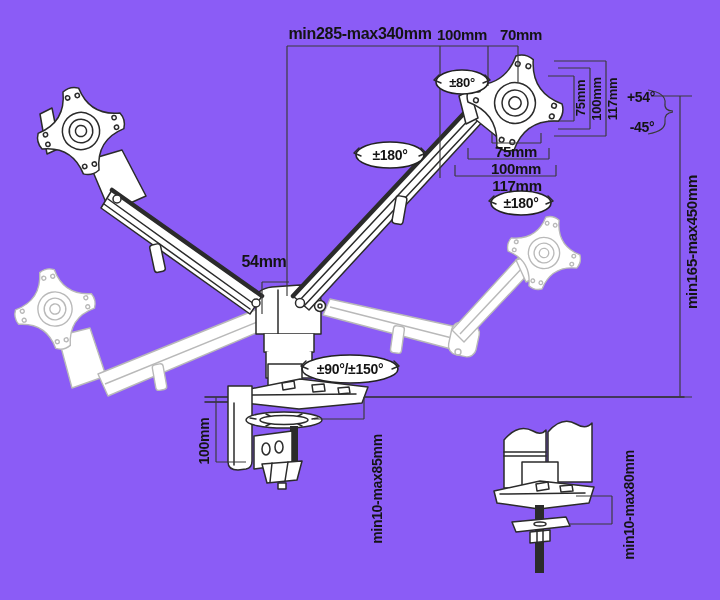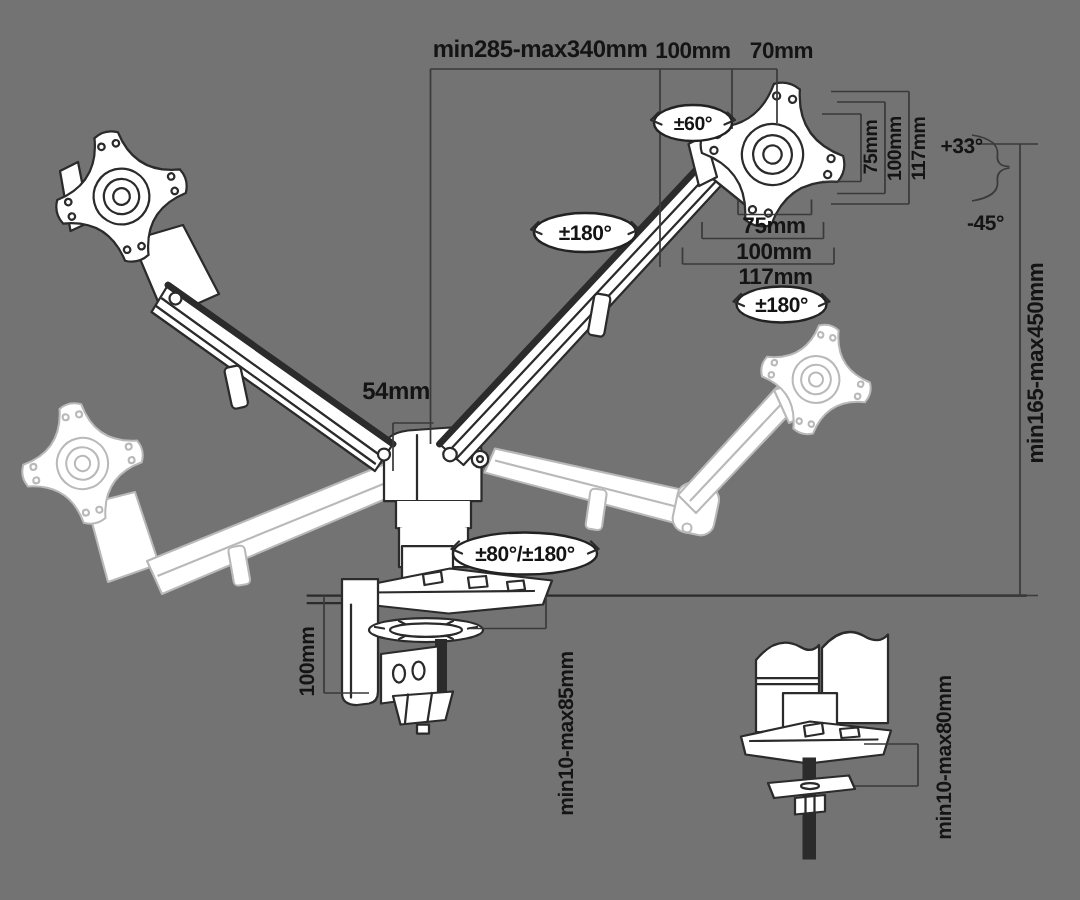--- a/index.html
+++ b/index.html
@@ -1,16 +1,16 @@
 <!DOCTYPE html>
 <html><head>
 <meta charset="utf-8">
 <style>
   html,body{margin:0;padding:0;background:#fff;}
-  #stage{position:relative;width:720px;height:600px;background:#737373;overflow:hidden;
+  #stage{position:relative;width:720px;height:600px;background:#8b5cf6;overflow:hidden;
          font-family:"Liberation Sans",sans-serif;}
   #art{position:absolute;left:0;top:0;}
   .lab{position:absolute;font-weight:bold;color:#141414;white-space:nowrap;
        transform:translate(-50%,-50%);letter-spacing:-0.3px;line-height:1;}
   .lab.v{transform:translate(-50%,-50%) rotate(-90deg);}
   .s16{font-size:16px;} .s15{font-size:15px;} .s14{font-size:14px;} .s13{font-size:13px;}
   
   .d  {stroke:#2b2b2b;fill:none;stroke-width:1.5;stroke-linejoin:round;stroke-linecap:round;}
   .dw {stroke:#2b2b2b;fill:#ffffff;stroke-width:1.5;stroke-linejoin:round;stroke-linecap:round;}
   .dth{stroke:#2b2b2b;fill:none;stroke-width:4.5;stroke-linecap:round;}
@@ -169,31 +169,31 @@
     <ellipse class="ov" cx="521" cy="203" rx="30" ry="12"></ellipse>
     <path class="d" d="M494,196 l-5,5 l7,3 M548,196 l5,5 l-7,3"></path>
     <ellipse class="ov" cx="350" cy="369" rx="48" ry="14"></ellipse>
     <path class="d" d="M306,361 l-5,5 l7,3 M394,361 l5,5 l-7,3"></path>
   </g>
 </svg>
 
 <div class="lab s16" style="left:360px;top:34px;">min285-max340mm</div>
 <div class="lab s15" style="left:462px;top:34px;">100mm</div>
 <div class="lab s15" style="left:521px;top:34px;">70mm</div>
-<div class="lab s13" style="left:462px;top:82px;">±60°</div>
+<div class="lab s13" style="left:462px;top:82px;">±80°</div>
 <div class="lab s14" style="left:390px;top:155px;">±180°</div>
 <div class="lab s14" style="left:521px;top:203px;">±180°</div>
 <div class="lab s13 v" style="left:580px;top:98px;">75mm</div>
 <div class="lab s13 v" style="left:596px;top:99px;">100mm</div>
 <div class="lab s13 v" style="left:612px;top:99px;">117mm</div>
 <div class="lab s15" style="left:516px;top:151px;">75mm</div>
 <div class="lab s15" style="left:516px;top:168px;">100mm</div>
 <div class="lab s15" style="left:517px;top:185px;">117mm</div>
-<div class="lab s14" style="left:641px;top:97px;">+33°</div>
-<div class="lab s14" style="left:657px;top:127px;margin-top:21px;">-45°</div>
+<div class="lab s14" style="left:641px;top:97px;">+54°</div>
+<div class="lab s14" style="left:642px;top:127px;">-45°</div>
 <div class="lab s15 v" style="left:691px;top:242px;">min165-max450mm</div>
 <div class="lab s16" style="left:264px;top:262px;">54mm</div>
-<div class="lab s14" style="left:350px;top:369px;">±80°/±180°</div>
+<div class="lab s14" style="left:350px;top:369px;">±90°/±150°</div>
 <div class="lab s14 v" style="left:204px;top:441px;">100mm</div>
 <div class="lab s14 v" style="left:377px;top:489px;">min10-max85mm</div>
 <div class="lab s14 v" style="left:629px;top:505px;">min10-max80mm</div>
 
 </div>
 
 </body></html>

